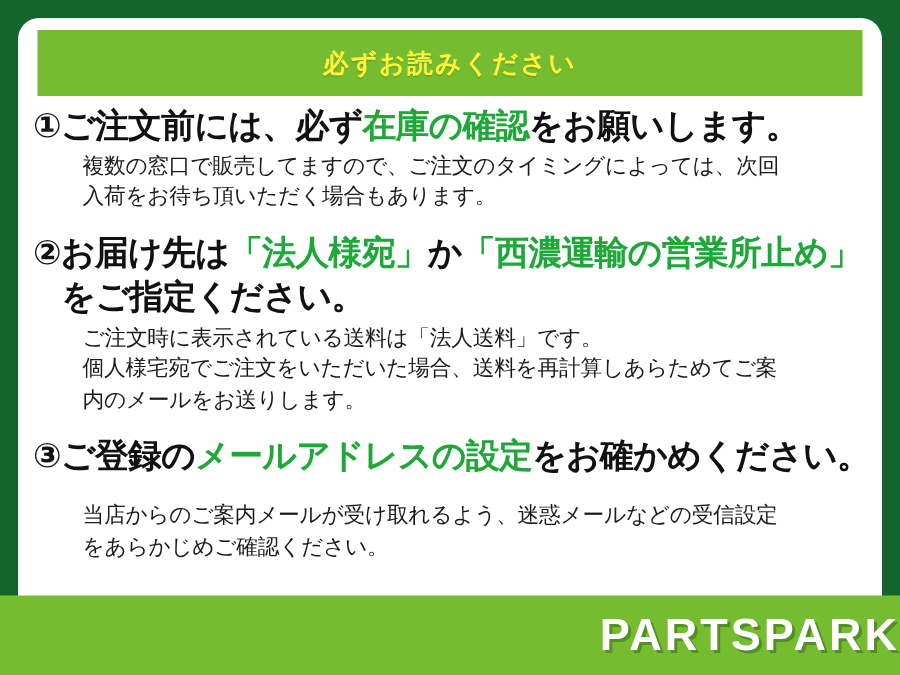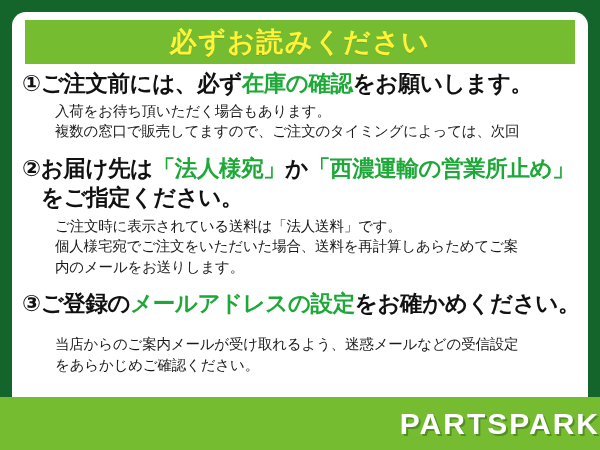--- a/index.html
+++ b/index.html
@@ -44,21 +44,21 @@
     top: 8px;
     width: 550px;
     height: 44px;
     background: #76bc31;
     display: flex;
     align-items: center;
     justify-content: center;
   }
   .title-text {
     color: #fff33a;
-    font-size: 27px;
+    font-size: 17px;
     font-weight: bold;
     letter-spacing: 1.5px;
     line-height: 1;
     white-space: nowrap;
     text-shadow: 0 1px 0 rgba(0,0,0,0.10);
   }
 
   
   .content {
     position: absolute;
@@ -133,22 +133,22 @@
 
     <div class="title-bar">
       <div class="title-text">必ずお読みください</div>
     </div>
 
     <div class="content">
 
       <div class="item item-1">
         <div class="item-heading"><span>①</span><span>ご注文前には、必ず</span><span class="hl">在庫の確認</span><span>をお願いします。</span></div>
         <div class="item-body">
+            <span>複数の窓口で販売してますので、ご注文のタイミングによっては、次回</span>
             <span>入荷をお待ち頂いただく場合もあります。</span>
-            <span>複数の窓口で販売してますので、ご注文のタイミングによっては、次回</span>
           </div>
       </div>
 
       <div class="item item-2">
         <div class="item-heading"><span>②</span><span>お届け先は</span><span class="hl">「法人様宛」</span><span>か</span><span class="hl">「西濃運輸の営業所止め」</span><span class="sub-line">をご指定ください。</span></div>
         <div class="item-body">
             <span>ご注文時に表示されている送料は「法人送料」です。</span>
             <span>個人様宅宛でご注文をいただいた場合、送料を再計算しあらためてご案</span>
             <span>内のメールをお送りします。</span>
           </div>

